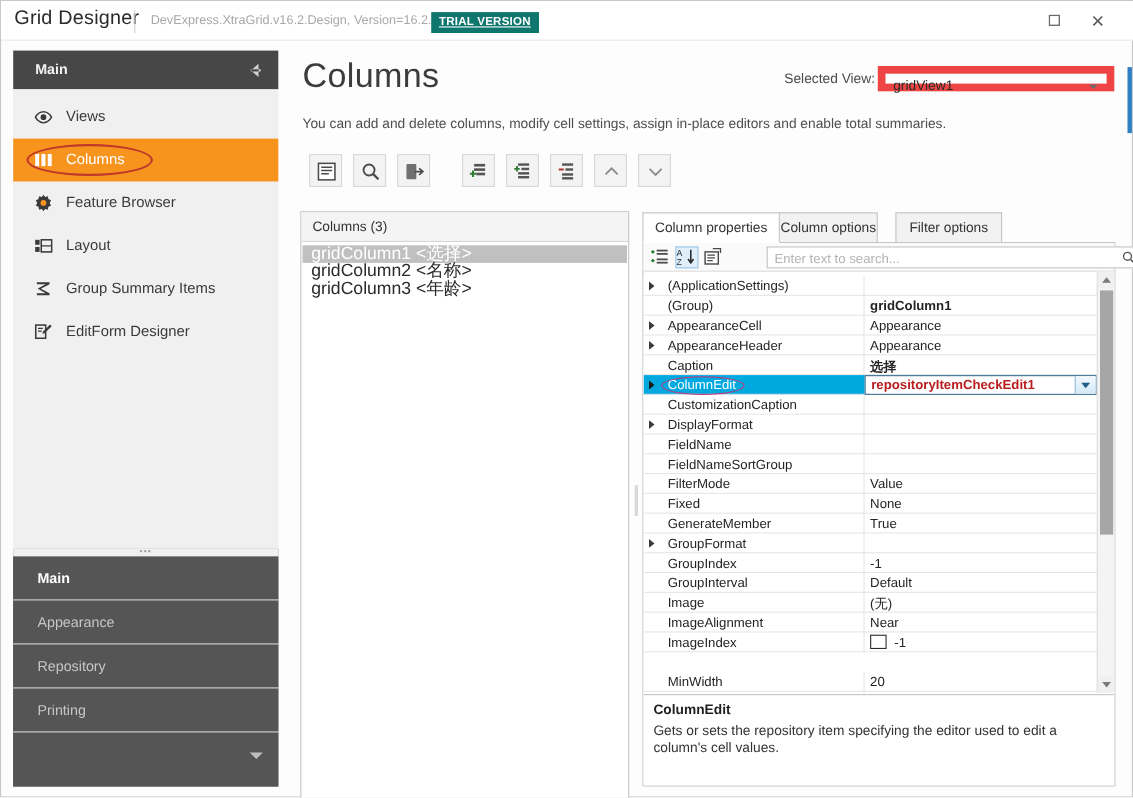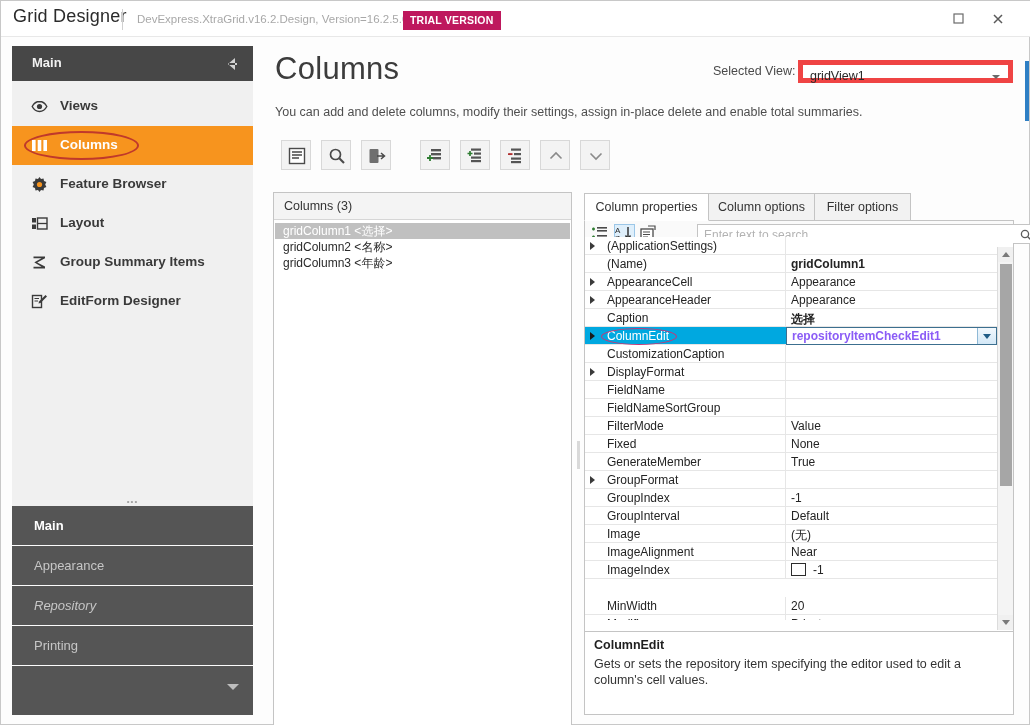--- a/index.html
+++ b/index.html
@@ -29,25 +29,26 @@
   }
   #title-sep {
     position: absolute; left: 121px; top: 8px;
     width: 1px; height: 21px; background: #d0d0d0;
   }
   #assembly-info {
     position: absolute; left: 136px; top: 12px;
     font-size: 11.5px; color: #a8a8a8;
   }
   #trial-badge {
-    position: absolute; left: 402px; top: 10px;
-    background: #be185d; color: #ffffff;
+    position: absolute; left: 391px; top: 10px;
+    background: #0f766e; color: #ffffff;
     font-size: 10.5px; font-weight: bold;
     padding: 3px 7px 4px 7px;
     letter-spacing: .2px;
+    text-decoration: underline;
   }
   .wbtn {
     position: absolute; top: 8px; width: 22px; height: 22px;
     color: #6a6a6a; font-size: 13px; text-align: center; line-height: 22px;
     cursor: default;
   }
   #btn-max { left: 946px; font-size: 12px; }
   #btn-close { left: 986px; font-size: 14px; }
 
   
@@ -73,21 +74,20 @@
     font-size: 13.5px; color: #3a3a3a;
     cursor: default;
   }
   .side-item .si-icon {
     position: absolute; left: 19px; top: 11px;
     width: 17px; height: 17px;
   }
   .side-item .si-label {
     position: absolute; left: 48px; top: 11px;
     font-size: 13.5px;
-    font-weight: bold;
   }
   .side-item.active { background: #f7941e; }
   .side-item.active .si-label { color: #ffffff; }
   #active-ellipse {
     position: absolute; left: 12px; top: 5px;
     width: 115px; height: 29px;
     border: 2px solid #c0392b; border-radius: 50%;
     pointer-events: none;
   }
 
@@ -131,21 +131,21 @@
     font-size: 31px; font-weight: 300; color: #3c3c3c;
     letter-spacing: .3px;
   }
   #selected-view-label {
     position: absolute; left: 712px; top: 63px;
     font-size: 12.5px; color: #4a4a4a;
   }
   #selected-view-combo {
     position: absolute; left: 797px; top: 59px;
     width: 215px; height: 23px;
-    background: #ffffff; border: 5px solid #ef4444;
+    background: #ffffff; border: 7px solid #ef4444;
   }
   #selected-view-value {
     position: absolute; left: 7px; top: 4px;
     font-size: 12.5px; color: #2a2a2a;
   }
   #selected-view-arrow {
     position: absolute; right: 8px; top: 10px;
     width: 0; height: 0;
     border-left: 4px solid transparent; border-right: 4px solid transparent;
     border-top: 4px solid #6a6a6a;
@@ -173,21 +173,21 @@
   #columns-panel-head {
     position: absolute; left: 0; top: 0; width: 297px; height: 27px;
     background: #f4f4f4; border-bottom: 1px solid #d6d6d6;
   }
   #columns-panel-title {
     position: absolute; left: 10px; top: 6px;
     font-size: 12.5px; color: #333333;
   }
   .col-item {
     position: absolute; left: 1px; width: 295px; height: 16px;
-    font-size: 12px; color: #2a2a2a; padding-left: 8px; line-height: 16px;
+    font-size: 16px; color: #2a2a2a; padding-left: 8px; line-height: 16px;
     cursor: default; white-space: nowrap;
   }
   .col-item.sel { background: #c0c0c0; color: #ffffff; }
 
   
   #splitter {
     position: absolute; left: 576px; top: 440px;
     width: 3px; height: 28px; background: #d9d9d9;
   }
 
@@ -229,21 +229,21 @@
     position: absolute; left: 6px; top: 3px;
     font-size: 12px; color: #b3b3b3;
   }
   #search-icon-right {
     position: absolute; right: 5px; top: 3px;
     width: 13px; height: 13px;
   }
 
   
   #grid {
-    position: absolute; left: 0; top: 16px;
+    position: absolute; left: 0; top: 30px;
     width: 428px; height: 383px;
     overflow: hidden; background: #ffffff;
   }
   .prow {
     position: absolute; left: 0; width: 412px; height: 18px;
     border-bottom: 1px solid #e6e6e6;
     font-size: 12px; color: #242424;
     cursor: default;
   }
   .prow .expander {
@@ -274,21 +274,21 @@
     border: 1.6px solid #c0397a; border-radius: 50%;
     pointer-events: none;
   }
   #edit-cell {
     position: absolute; left: 201px; top: 0;
     width: 211px; height: 18px;
     background: #ffffff; border: 1px solid #3c6f8f;
   }
   #edit-cell-text {
     position: absolute; left: 5px; top: 1px;
-    font-size: 12px; font-weight: bold; color: #8b5cf6;
+    font-size: 12px; font-weight: bold; color: #b91c1c;
   }
   #edit-cell-drop {
     position: absolute; right: 0; top: 0; width: 19px; height: 16px;
     background: linear-gradient(#f2f8fd, #d3e8f7);
     border-left: 1px solid #8fb9d6;
   }
   #edit-cell-drop .chev {
     position: absolute; left: 5px; top: 6px;
     width: 0; height: 0;
     border-left: 4px solid transparent; border-right: 4px solid transparent;
@@ -435,38 +435,38 @@
   </div>
 
   <div id="side-stack">
     <div id="grip">•••</div>
     <div class="stack-item current" style="top:7px;">
       <span class="st-label">Main</span>
     </div>
     <div class="stack-item" style="top:47px;">
       <span class="st-label">Appearance</span>
     </div>
-    <div class="stack-item" style="top:87px;font-style:italic;">
+    <div class="stack-item" style="top:87px;">
       <span class="st-label">Repository</span>
     </div>
     <div class="stack-item" style="top:127px;">
       <span class="st-label">Printing</span>
     </div>
     <div id="stack-more">
       <div id="stack-more-chevron"></div>
     </div>
   </div>
 
   <div id="page-title">Columns</div>
   <div id="selected-view-label">Selected View:</div>
   <div id="selected-view-combo">
     <span id="selected-view-value">gridView1</span>
     <span id="selected-view-arrow"></span>
   </div>
-  <div id="page-desc">You can add and delete columns, modify their settings, assign in-place delete and enable total summaries.</div>
+  <div id="page-desc">You can add and delete columns, modify cell settings, assign in-place editors and enable total summaries.</div>
 
   <div id="toolbar">
     <div class="tbtn" style="left:0;">
       <svg width="18" height="18" viewBox="0 0 18 18">
         <rect x="1.5" y="1.5" width="15" height="15" fill="#ffffff" stroke="#4a4a4a" stroke-width="1.4"></rect>
         <path d="M4 5 H14 M4 8 H14 M4 11 H11" stroke="#4a4a4a" stroke-width="1.3"></path>
       </svg>
     </div>
     <div class="tbtn" style="left:40px;">
       <svg width="18" height="18" viewBox="0 0 18 18">
@@ -524,21 +524,21 @@
     </div>
     <div class="col-item sel" style="top:30px;">gridColumn1 &lt;选择&gt;</div>
     <div class="col-item" style="top:46px;">gridColumn2 &lt;名称&gt;</div>
     <div class="col-item" style="top:62px;">gridColumn3 &lt;年龄&gt;</div>
   </div>
 
   <div id="splitter"></div>
 
   <div id="prop-panel">
     <div class="ptab active" style="left:0; width:125px;">Column properties</div>
-    <div class="ptab" style="left:124px; width:107px;">Column options</div>
+    <div class="ptab" style="left:124px; width:90px;">Column options</div>
     <div class="ptab" style="left:230px; width:97px;">Filter options</div>
 
     <div id="prop-body">
 
       <div id="prop-toolbar">
         <div class="pgicon" style="left:5px;">
           <svg width="18" height="17" viewBox="0 0 18 17">
             <path d="M1 4 H4 M2.5 2.5 V5.5" stroke="#2f7d32" stroke-width="1.5"></path>
             <path d="M1 12 H4 M2.5 10.5 V13.5" stroke="#2f7d32" stroke-width="1.5"></path>
             <rect x="6" y="2" width="10" height="1.6" fill="#4a4a4a"></rect>
@@ -575,21 +575,21 @@
       <div id="grid">
 
         <div class="prow" style="top:0px;">
           <span class="expander"></span>
           <span class="pname">(ApplicationSettings)</span>
           <span class="vsep"></span>
           <span class="pval"></span>
         </div>
 
         <div class="prow bold" style="top:18px;">
-          <span class="pname">(Name)</span>
+          <span class="pname">(Group)</span>
           <span class="vsep"></span>
           <span class="pval">gridColumn1</span>
         </div>
 
         <div class="prow" style="top:36px;">
           <span class="expander"></span>
           <span class="pname">AppearanceCell</span>
           <span class="vsep"></span>
           <span class="pval">Appearance</span>
         </div>

